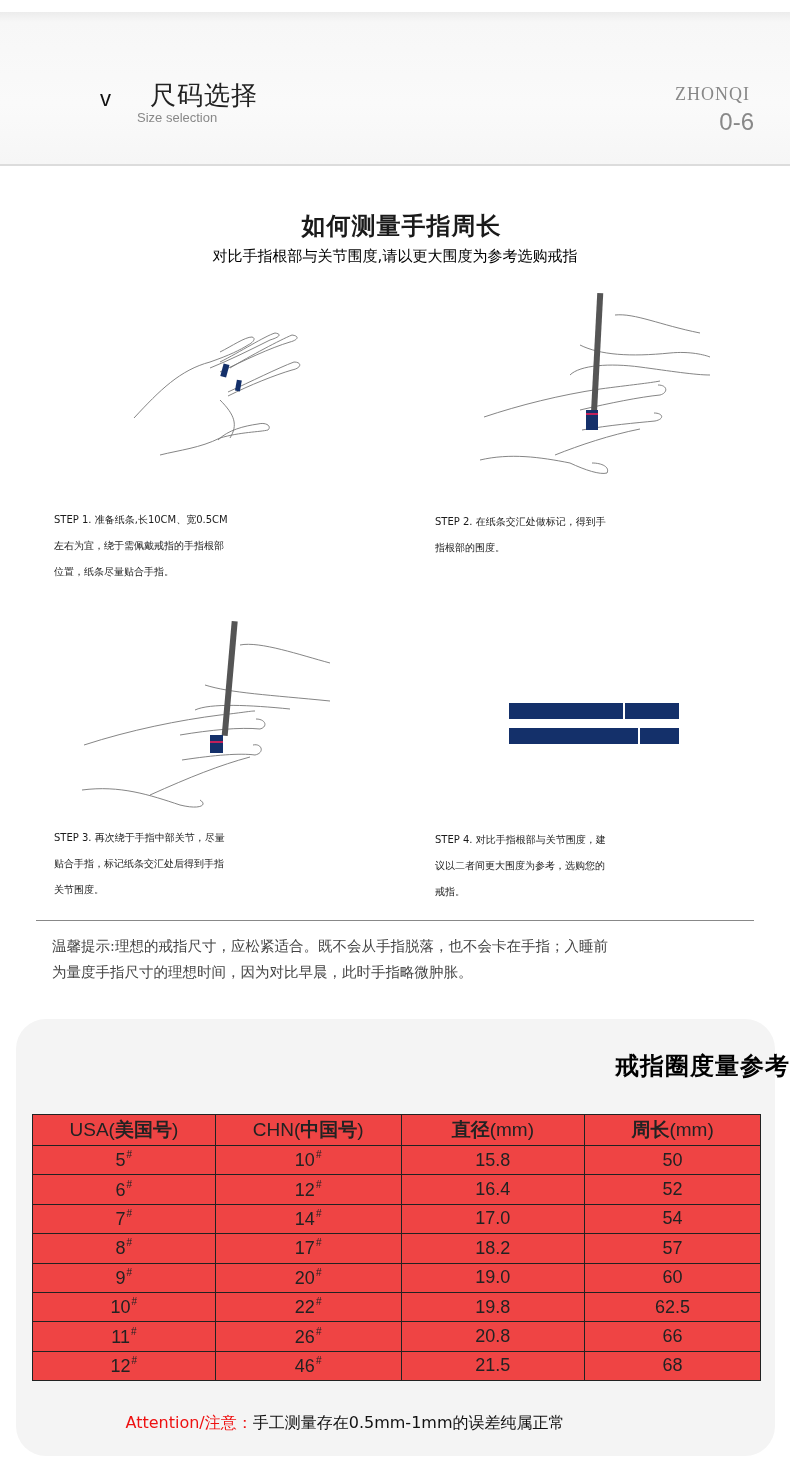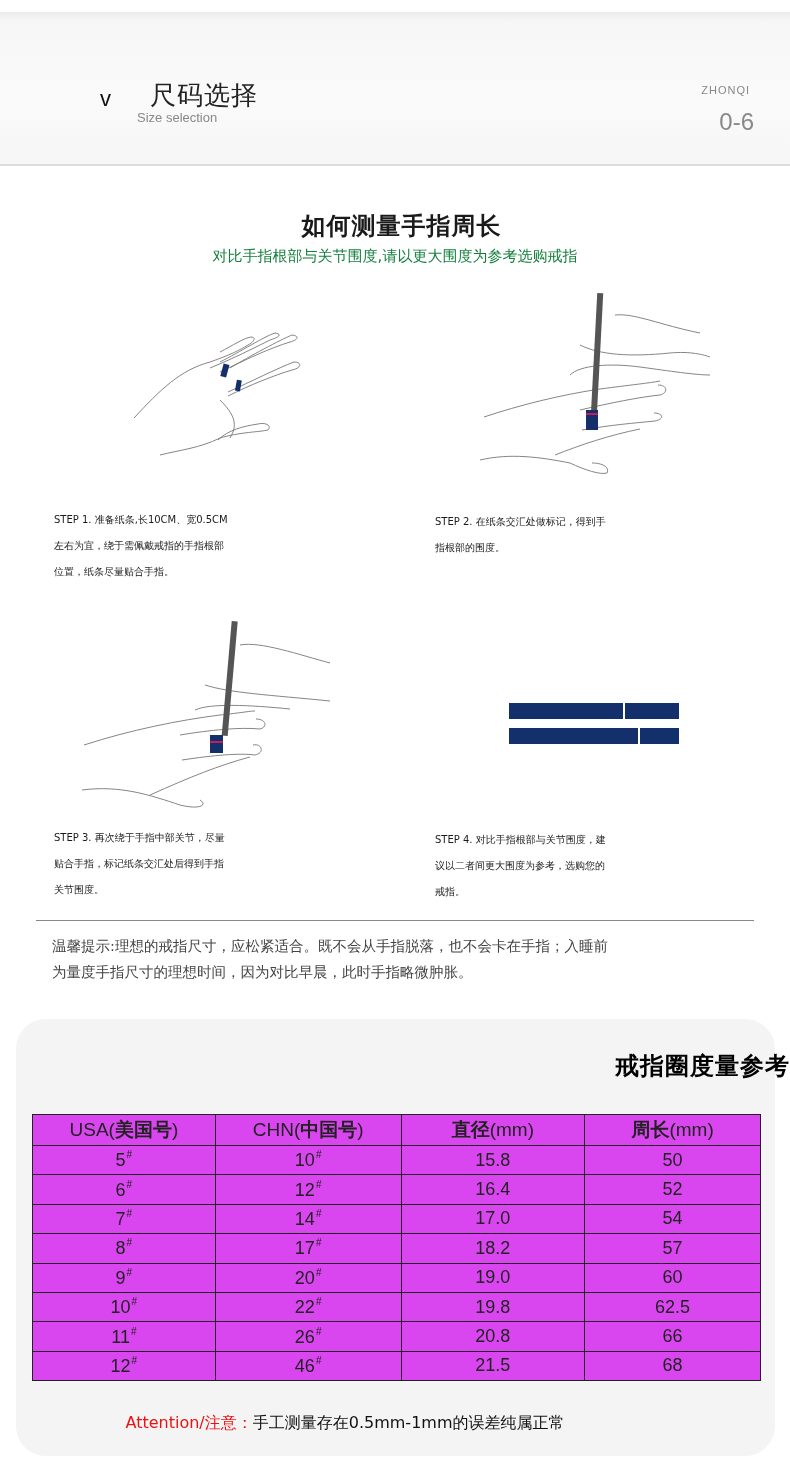--- a/index.html
+++ b/index.html
@@ -11,41 +11,41 @@
   
   .top-gap { position: absolute; left: 0; top: 0; width: 790px; height: 12px; background: #fff; }
   .header {
     position: absolute; left: 0; top: 12px; width: 790px; height: 154px;
     background: linear-gradient(#ececec 0px, #f7f7f7 10px, #fafafa 60%, #f6f6f6 100%);
     border-bottom: 2px solid #dcdcdc;
   }
   .hdr-v { position: absolute; left: 100px; top: 74px; font-size: 22px; color: #111; font-family: "Liberation Sans", sans-serif; }
   .hdr-title { position: absolute; left: 150px; top: 66px; font-size: 26px; color: #222; letter-spacing: 1px; font-weight: 300; }
   .hdr-sub { position: absolute; left: 137px; top: 98px; font-size: 13px; color: #888; font-family: "Liberation Sans", sans-serif; }
-  .hdr-brand { position: absolute; right: 40px; top: 72px; font-size: 11px; color: #888; letter-spacing: 1px; font-family: Liberation Sans, sans-serif; margin-left: 29px; }
+  .hdr-brand { position: absolute; right: 40px; top: 72px; font-size: 18px; color: #888; letter-spacing: 1px; font-family: Liberation Serif, serif; margin-left: 29px; }
   .hdr-num { position: absolute; right: 36px; top: 96px; font-size: 24px; color: #888; font-family: "Liberation Sans", sans-serif; }
 
   .howto-title { position: absolute; left: 0; width: 790px; top: 210px; text-align: center; font-size: 24px; font-weight: bold; color: #1a1a1a; letter-spacing: 1px; padding-left: 13px; }
-  .howto-sub { position: absolute; left: 0; width: 790px; top: 247px; text-align: center; font-size: 15px; color: #15803d; }
+  .howto-sub { position: absolute; left: 0; width: 790px; top: 247px; text-align: center; font-size: 15px; color: #000000; }
 
   .illus { position: absolute; }
   .step-text { position: absolute; font-size: 10px; line-height: 26px; color: #1a1a1a; }
 
   .divider { position: absolute; left: 36px; top: 920px; width: 718px; height: 1px; background: #888; }
   .tip { position: absolute; left: 52px; top: 933px; width: 700px; font-size: 14.5px; line-height: 26px; color: #444; }
 
   .card {
     position: absolute; left: 16px; top: 1019px; width: 759px; height: 437px;
     background: #f4f4f4; border-radius: 30px;
   }
   .card-title { position: absolute; left: 0; width: 790px; top: 1050px; text-align: right; font-size: 24px; font-weight: bold; color: #000000; letter-spacing: 1px; }
 
   table.sizes {
     position: absolute; left: 32px; top: 1114px; width: 729px;
-    border-collapse: collapse; background: #d946ef;
+    border-collapse: collapse; background: #ef4444;
     font-family: "Liberation Sans", sans-serif;
   }
   table.sizes th, table.sizes td {
     border: 1.5px solid #222; text-align: center; color: #222;
     font-weight: normal; height: 29.4px; font-size: 18px; padding: 0;
   }
   table.sizes th { height: 31px; font-size: 19px; }
   table.sizes th .zh { font-weight: bold; }
   sup.hash { font-size: 10px; vertical-align: 8px; margin-left: 1px; }
 

